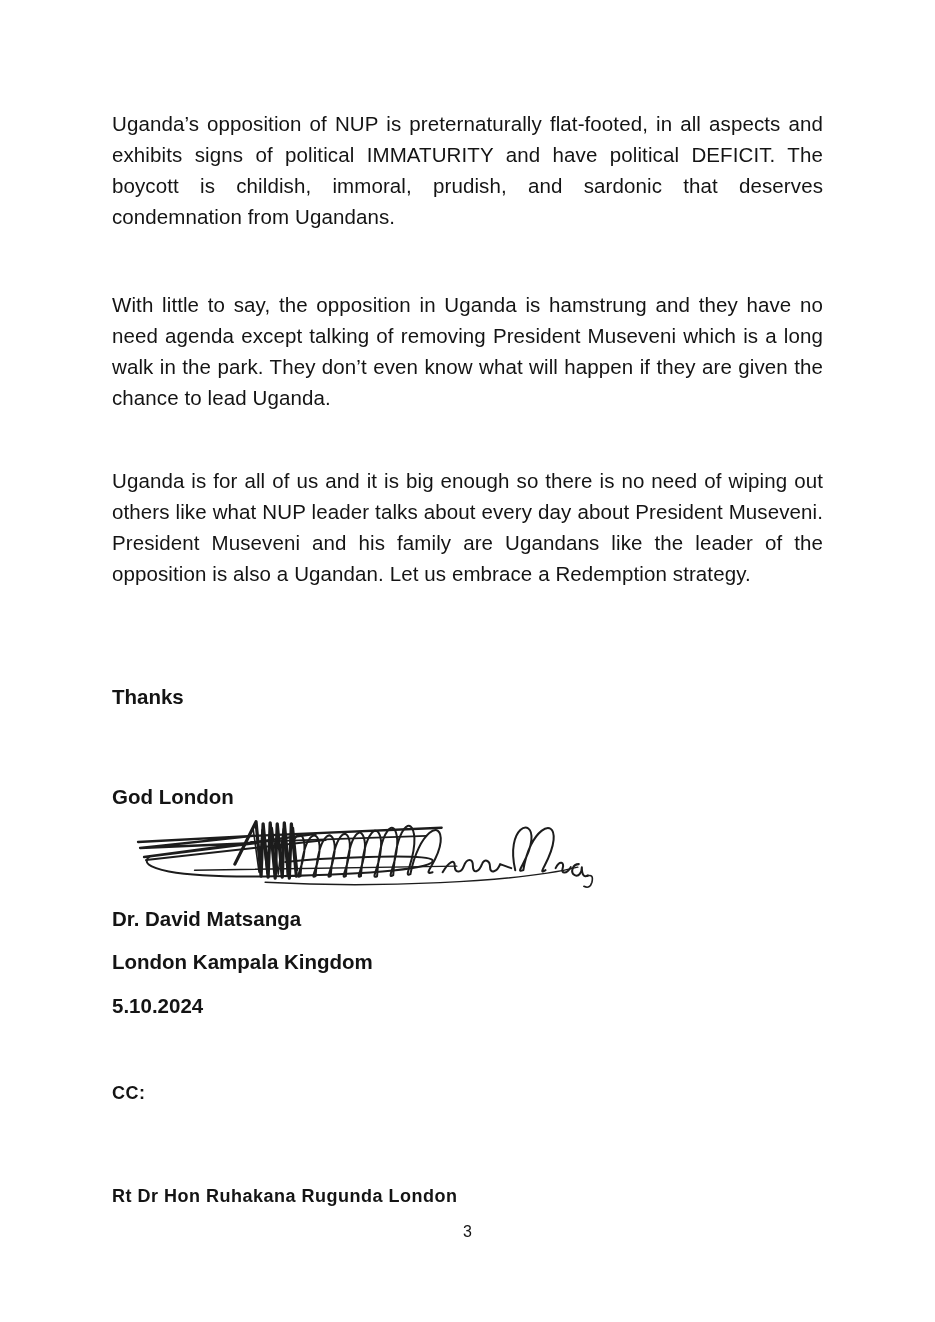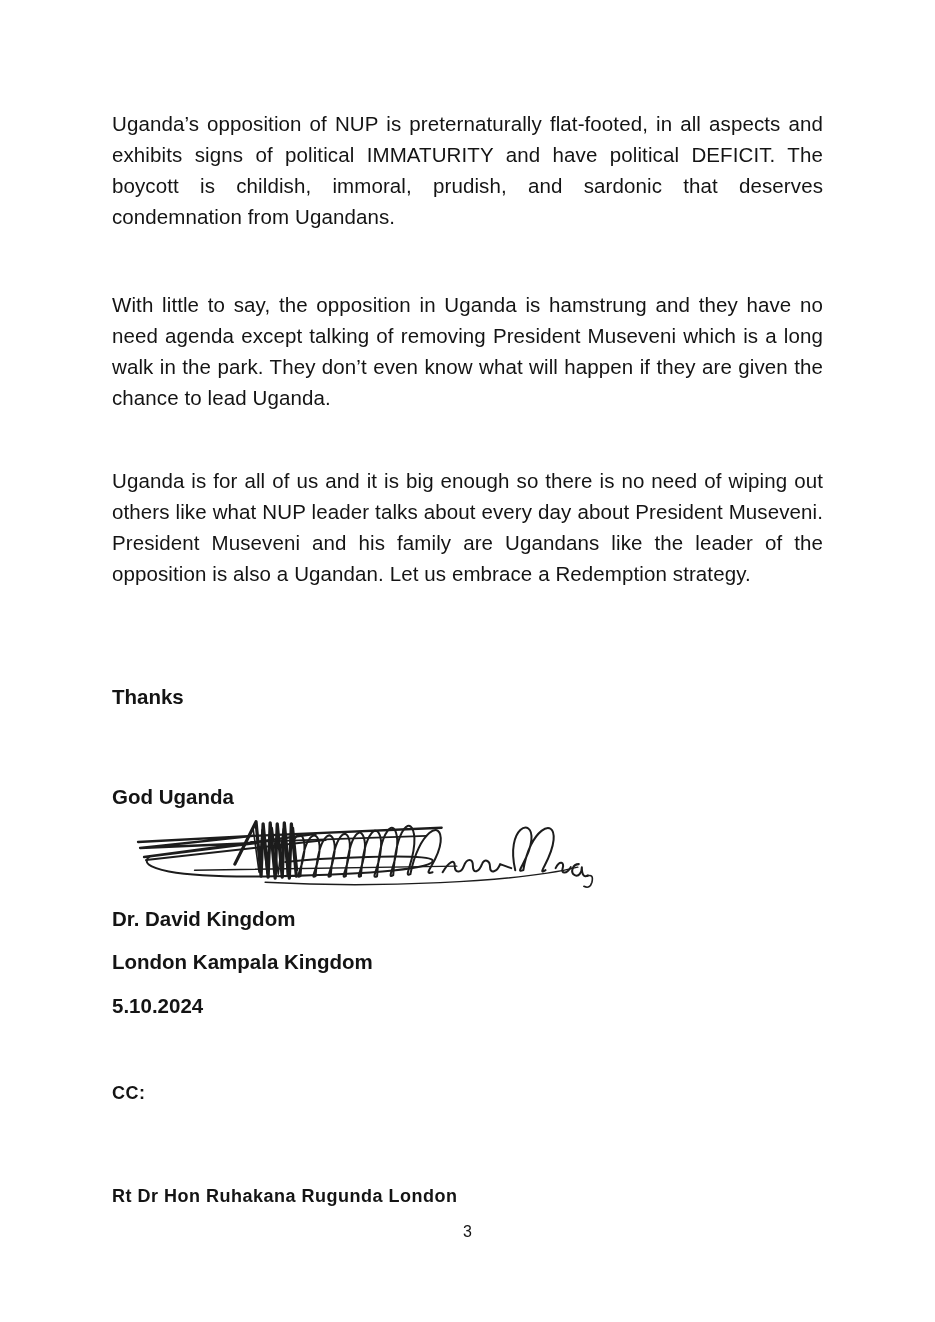--- a/index.html
+++ b/index.html
@@ -75,21 +75,21 @@
 <div class="page">
 
   <div class="block para para1">Uganda’s opposition of NUP is preternaturally flat-footed, in all aspects and exhibits signs of political IMMATURITY and have political DEFICIT. The boycott is childish, immoral, prudish, and sardonic that deserves condemnation from Ugandans.</div>
 
   <div class="block para para2">With little to say, the opposition in Uganda is hamstrung and they have no need agenda except talking of removing President Museveni which is a long walk in the park. They don’t even know what will happen if they are given the chance to lead Uganda.</div>
 
   <div class="block para para3">Uganda is for all of us and it is big enough so there is no need of wiping out others like what NUP leader talks about every day about President Museveni. President Museveni and his family are Ugandans like the leader of the opposition is also a Ugandan. Let us embrace a Redemption strategy.</div>
 
   <div class="block line thanks">Thanks</div>
 
-  <div class="block line godbless">God Uganda</div>
+  <div class="block line godbless">God London</div>
 
   <div class="signature-wrap">
     <svg viewBox="0 0 462 76" xmlns="http://www.w3.org/2000/svg" fill="none" stroke="#1c1c1c" stroke-width="2" stroke-linecap="round" stroke-linejoin="round">
 
       <path d="M4,30 L118,24 L6,36 L122,31 L10,45 L180,22" stroke-width="2.4"></path>
       <path d="M12,48 L190,28"></path>
       <path d="M16,44 C0,56 40,66 140,64 C240,62 300,56 296,48 C290,41 180,46 150,50"></path>
       <path d="M60,58 L320,54" stroke-width="1.4"></path>
 
       <path d="M100,52 L121,10 L126,64 L128,12 L133,65 L135,11 L140,66 L142,12 L147,65 L149,11 L154,66 L156,12 L161,64" stroke-width="3.2"></path>
@@ -112,21 +112,21 @@
       <path d="M306,60 C312,50 318,46 318,54 C318,60 324,62 327,54 C330,46 336,46 336,54 C336,62 342,60 345,52 C347,46 353,48 353,55 C353,62 360,60 363,52 L374,56"></path>
 
       <path d="M378,58 C368,16 396,4 394,28 C392,48 376,62 386,58 C392,18 418,4 416,28 C414,48 398,64 408,58"></path>
 
       <path d="M418,56 C422,48 427,50 425,56 C423,62 429,62 433,55"></path>
       <path d="M441,52 C435,52 432,60 437,63 C441,65 444,60 444,55 C444,62 446,66 450,63"></path>
       <path d="M449,64 q7,-3 5,6 q-2,7 -8,4" stroke-width="1.6"></path>
     </svg>
   </div>
 
-  <div class="block line sig-name">Dr. David Kingdom</div>
+  <div class="block line sig-name">Dr. David Matsanga</div>
 
   <div class="block line sig-loc">London Kampala Kingdom</div>
 
   <div class="block line sig-date">5.10.2024</div>
 
   <div class="block bold-line cc-label">CC:</div>
 
   <div class="block bold-line cc-recipient">Rt Dr Hon Ruhakana Rugunda London</div>
 
   <div class="page-number">3</div>

